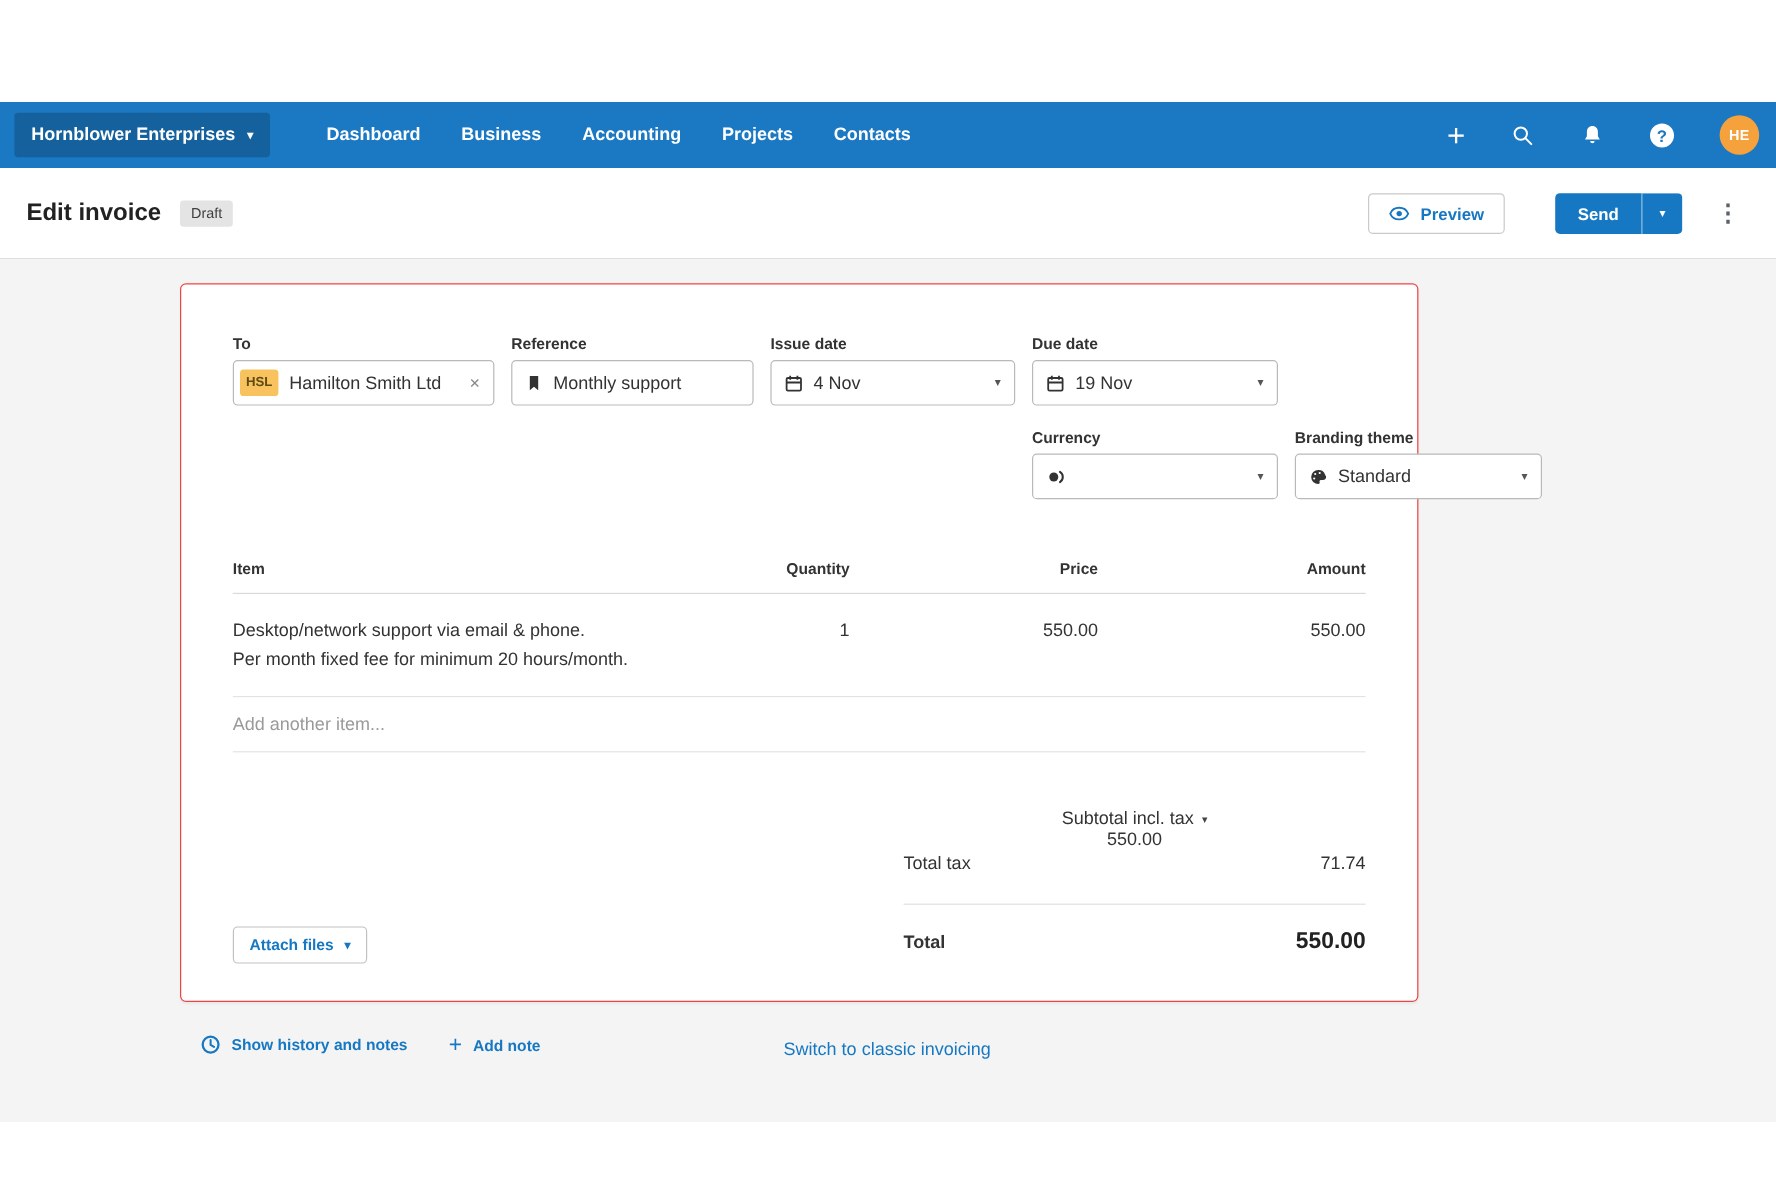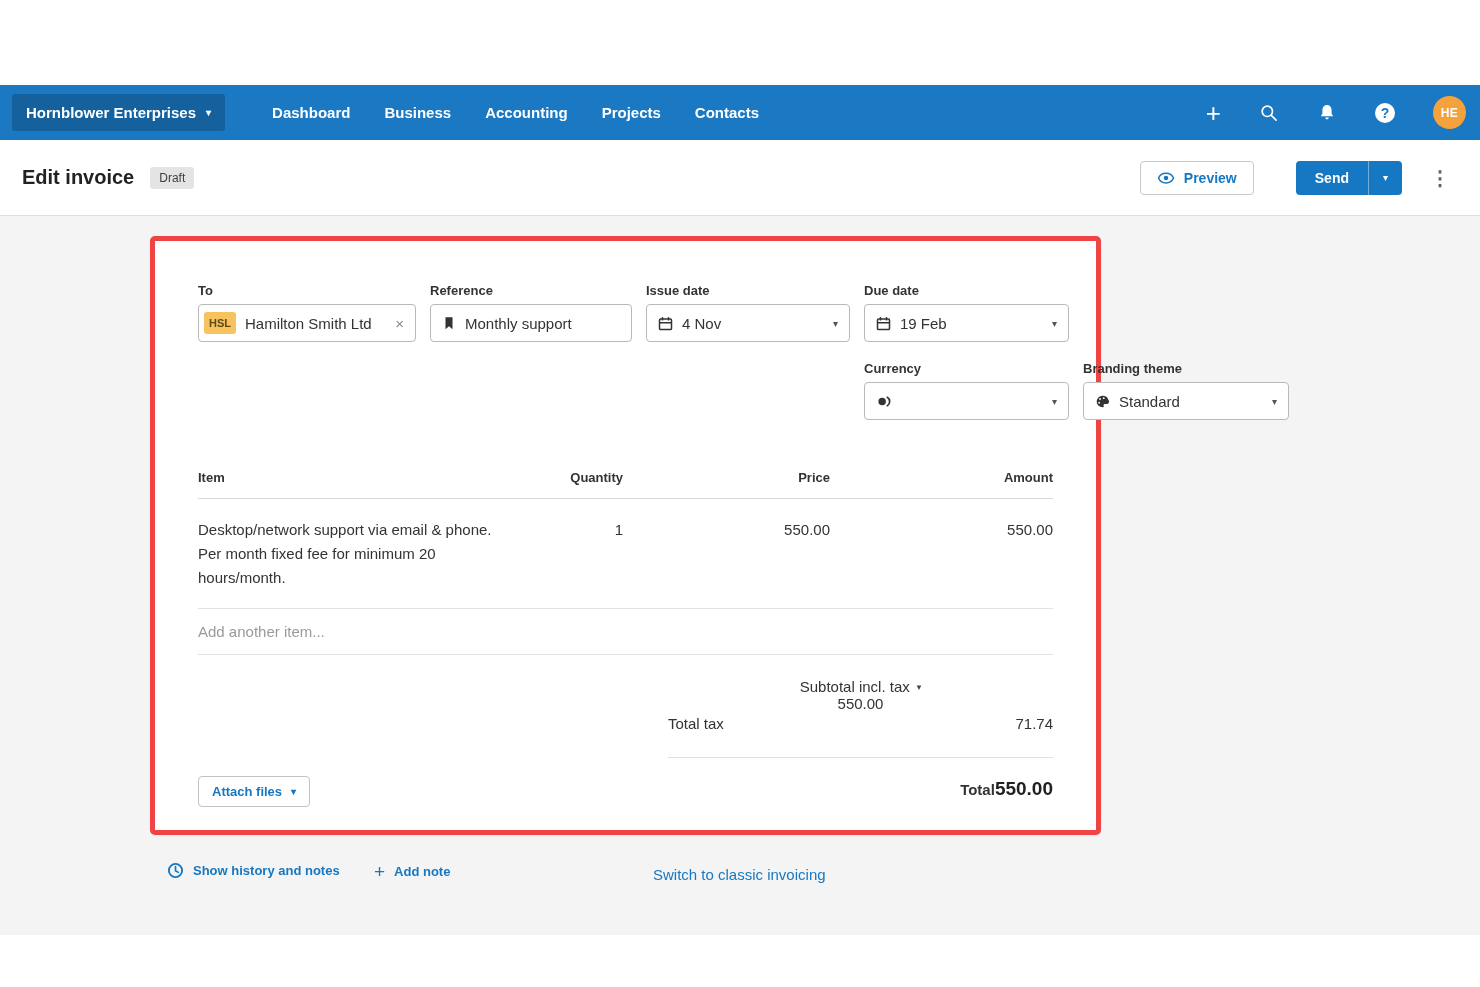--- a/index.html
+++ b/index.html
@@ -46,22 +46,22 @@
               border-radius:4px 0 0 4px; color:#fff; font-weight:bold; font-size:14px;
               font-family:inherit; cursor:pointer; }
   .send-caret-btn { height:34px; width:34px; background:#1678c2; border:none;
                     border-left:1px solid rgba(255,255,255,.4); border-radius:0 4px 4px 0;
                     color:#fff; font-size:10px; cursor:pointer; }
   .overflow-btn { margin-left:20px; background:none; border:none; color:#5a626b;
                   font-size:20px; font-weight:bold; cursor:pointer; padding:4px 8px; }
 
   
   .content { position:absolute; top:216px; left:0; width:1480px; height:719px; background:#f4f4f4; }
-  .invoice-card { position:absolute; left:150px; top:20px; width:951px; height:599px;
-                  background:#fff; border:5px solid #ef4444; border-radius:5px;
+  .invoice-card { position:absolute; left:150px; top:20px; width:1032px; height:599px;
+                  background:#fff; border:1px solid #ef4444; border-radius:5px;
                   box-shadow:0 1px 2px rgba(0,0,0,.05); }
 
   
   .fields { display:grid; grid-template-columns:218px 202px 204px 205px 206px;
             column-gap:14px; padding:42px 43px 0 43px; }
   .field-label { font-size:13px; font-weight:bold; color:#333; margin-bottom:6px; }
   .control { height:38px; border:1px solid #b9b9b9; border-radius:4px; background:#fff;
              display:flex; align-items:center; padding:0 11px; gap:9px;
              font-size:15px; color:#333; cursor:pointer; }
   .row2 { margin-top:19px; }
@@ -86,21 +86,21 @@
              font-size:15px; cursor:text; }
 
   
   .totals { position:absolute; top:437px; right:43px; width:385px; font-size:15px; color:#333; }
   .t-row { height:20px; display:flex; justify-content:space-between; align-items:center; }
   .t-row.sub { margin-bottom:15px;flex-direction:column; }
   .sub-caret { font-size:9px; color:#444; margin-left:7px; }
   .sub-label-wrap { display:flex; align-items:center; background:none; border:none;
                     font:inherit; color:inherit; cursor:pointer; padding:0; }
   .t-divider { border-top:1px solid #e0e0e0; margin-top:24px; }
-  .t-total { display:flex; justify-content:flex-end; align-items:center; padding-top:20px; }
+  .t-total { display:flex; justify-content:space-between; align-items:center; padding-top:20px; }
   .t-total .lbl { font-weight:bold; font-size:15px; }
   .t-total .val { font-weight:bold; font-size:19px; color:#222; }
 
   .attach-btn { position:absolute; left:43px; top:535px; height:31px; padding:0 13px;
                 background:#fff; border:1px solid #c2c2c2; border-radius:4px;
                 color:#1678c2; font-weight:bold; font-size:13px; font-family:inherit;
                 display:flex; align-items:center; gap:9px; cursor:pointer; }
   .attach-btn .dd-caret { margin-left:0; color:#1678c2; }
 
   
@@ -221,21 +221,21 @@
           <div class="field-label">Due date</div>
           <div class="control">
             <span class="icon14">
               <svg width="15" height="15" viewBox="0 0 20 20">
                   <rect x="2" y="4" width="16" height="14" rx="1.5" fill="none" stroke="#333" stroke-width="2"></rect>
                   <line x1="6" y1="1.5" x2="6" y2="6" stroke="#333" stroke-width="2"></line>
                   <line x1="14" y1="1.5" x2="14" y2="6" stroke="#333" stroke-width="2"></line>
                   <line x1="2" y1="9" x2="18" y2="9" stroke="#333" stroke-width="2"></line>
                 </svg>
             </span>
-            <span>19 Feb</span>
+            <span>19 Nov</span>
             <span class="dd-caret">▾</span>
           </div>
         </div>
 
         <div class="row2 col4">
           <div class="field-label">Currency</div>
           <div class="control">
             <span class="icon14">
               <svg width="17" height="15" viewBox="0 0 18 16">
                   <circle cx="6.5" cy="8" r="4" fill="#333"></circle>

